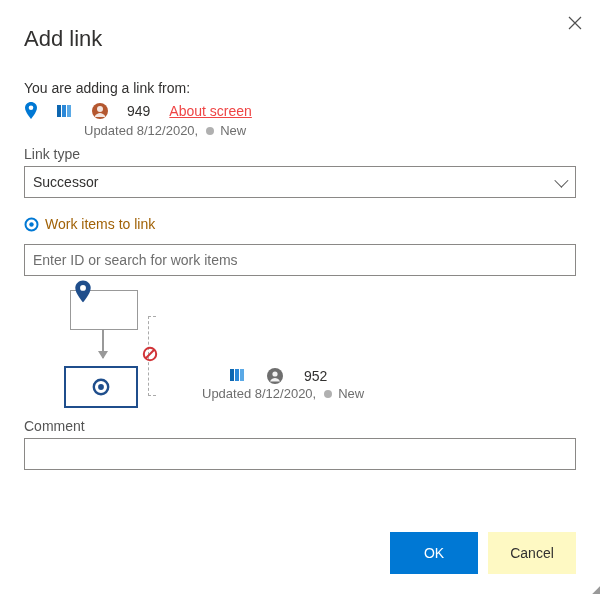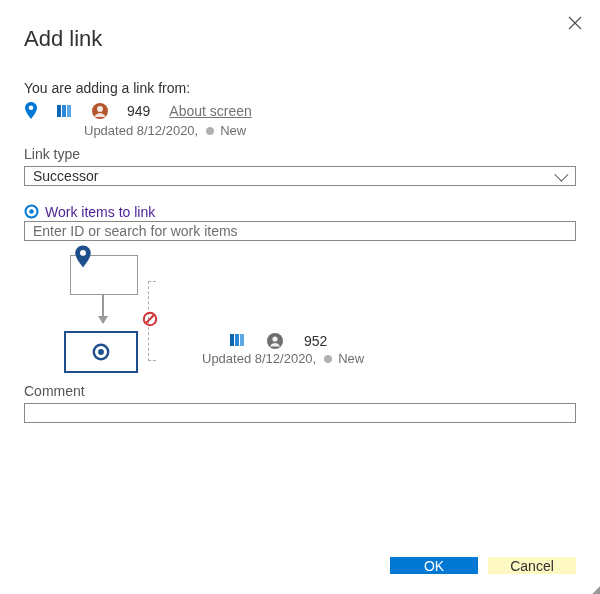--- a/index.html
+++ b/index.html
@@ -49,39 +49,39 @@
     gap: 4px;
   }
   .state-dot {
     display:inline-block;
     width:8px; height:8px; border-radius:50%;
     background:#b0b0b0;
     margin: 0 2px 0 4px;
   }
   .wi-id { color:#323130; }
   .wi-title {
-    color:#737373;
+    color:#ef4444;
     text-decoration: underline;
     cursor: pointer;
   }
   .label {
     margin-top: 8px;
     margin-bottom: 4px;
     color: #555;
     font-size: 14px;
   }
   .label.first { margin-top: 8px; }
   .label-row {
-    display:flex; align-items:flex-start; gap:6px;
-    margin-top: 18px; margin-bottom: 1px;
-    color:#4c1d95;
+    display:flex; align-items:flex-end; gap:6px;
+    margin-top: 18px; margin-bottom: 12px;
+    color:#a16207;
   }
   .select, .input {
     width: 100%;
-    height: 20px;
+    height: 32px;
     border: 1px solid #8a8886;
     padding: 0 8px;
     font-size: 14px;
     font-family: inherit;
     background: #fff;
     color: #323130;
     outline: none;
   }
   .select {
     position: relative;
@@ -167,21 +167,21 @@
   .resize {
     position:absolute;
     bottom:2px; right:2px;
     color:#999;
     font-size:12px;
     letter-spacing:-3px;
     line-height:6px;
     pointer-events:none;
   }
   button.ok, button.cancel {
-    height: 17px;
+    height: 42px;
     min-width: 88px;
     border: none;
     font-size: 14px;
     font-family: inherit;
     cursor: pointer;
   }
   button.ok { background:#0078d4; color:#fff; }
   button.cancel { background:#fef9c3; color:#323130; }
   .comment-input { margin-bottom: 60px; }
   

